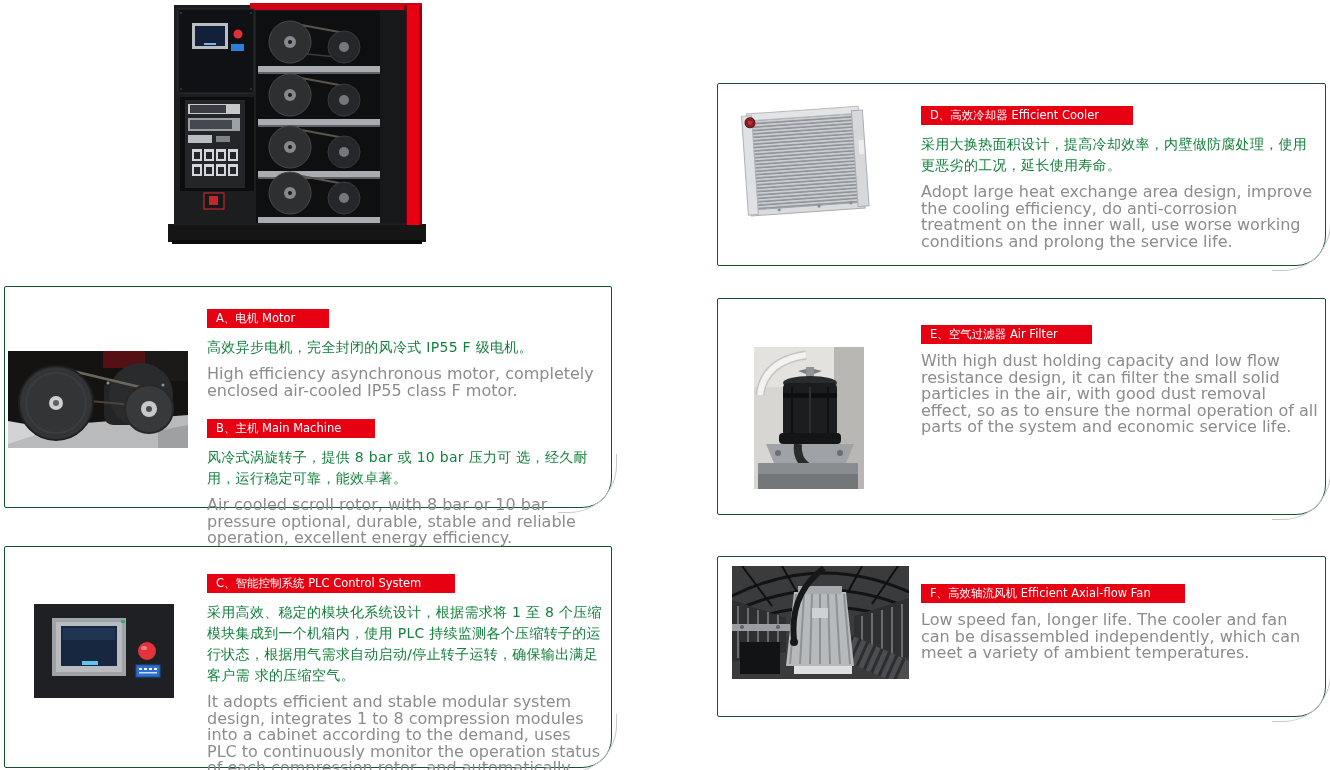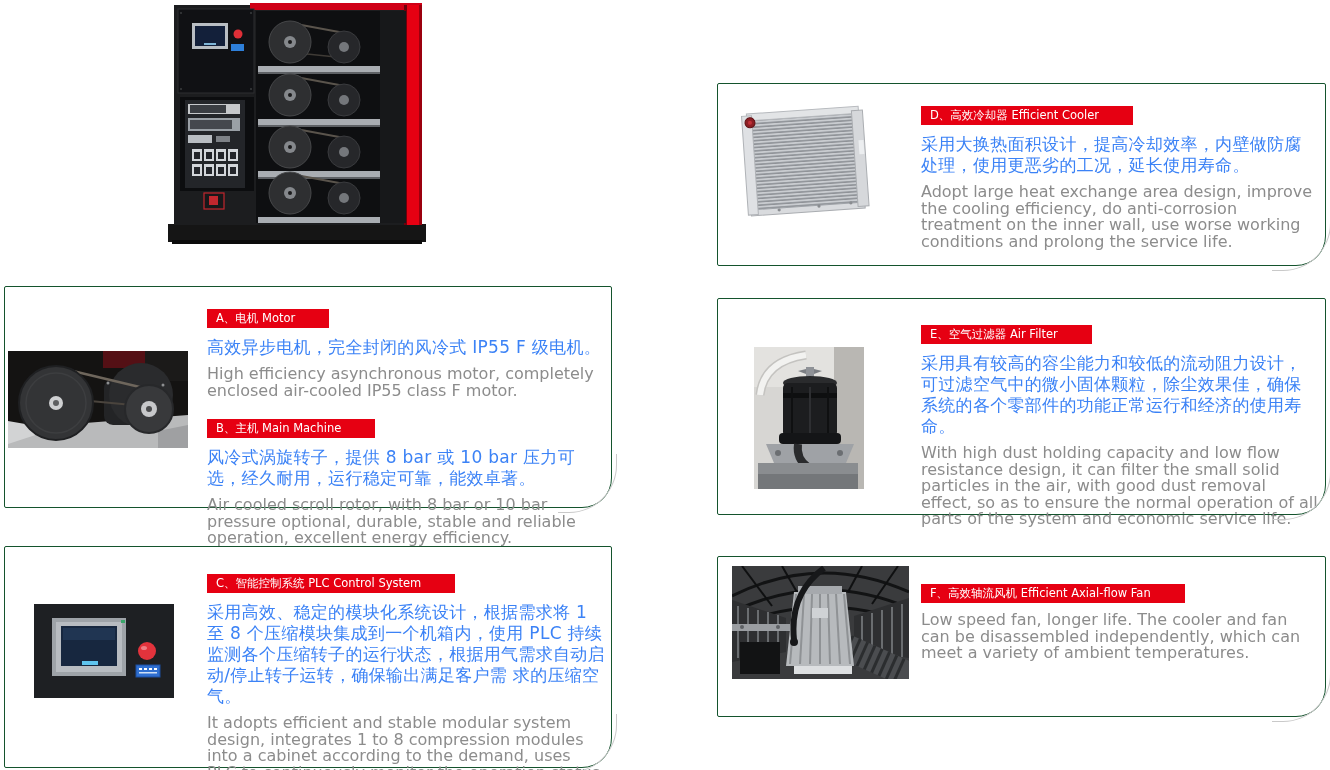--- a/index.html
+++ b/index.html
@@ -26,21 +26,21 @@
   .text-col{position:absolute;}
   .feature-label{
     display:inline-block;
     background:#e60012;color:#ffffff;
     font-size:11.5px;line-height:14px;
     padding:2px 34px 3px 9px;
     white-space:nowrap;
     margin:0 0 9px 0;
   }
   .cn{
-    font-size:17px;line-height:21px;color:#3b82f6;
+    font-size:14px;line-height:21px;color:#15803d;
     margin:0 0 8px 0;letter-spacing:.3px;
   }
   .en{
     font-size:16px;line-height:16.5px;color:#8c8c8c;
     margin:0 0 18px 0;
   }
   .photo{position:absolute;display:block;}
   svg{display:block;}
 </style>
 </head>
@@ -265,21 +265,20 @@
       <polygon points="12,97 100,97 92,116 20,116" fill="#9fa2a6"></polygon>
       <circle cx="24" cy="106" r="3" fill="#6b6e72"></circle>
         <circle cx="86" cy="106" r="3" fill="#6b6e72"></circle>
       <path d="M44,97 Q42,112 54,120" fill="none" stroke="#2a2b2d" stroke-width="8"></path>
       <rect x="4" y="116" width="100" height="11" fill="#8a8d90"></rect>
       <rect x="4" y="127" width="100" height="15" fill="#74777a"></rect>
     </svg>
   </div>
   <div class="text-col" style="left:203px;top:24px;width:397px;">
     <div class="feature-label">E、空气过滤器 Air Filter</div>
-    <p class="cn">采用具有较高的容尘能力和较低的流动阻力设计，可过滤空气中的微小固体颗粒，除尘效果佳，确保系统的各个零部件的功能正常运行和经济的使用寿命。</p>
     <p class="en" style="margin-bottom:0;">With high dust holding capacity and low flow resistance design, it can filter the small solid particles in the air, with good dust removal effect, so as to ensure the normal operation of all parts of the system and economic service life.</p>
   </div>
 </div>
 
 <div class="card" style="left:717px;top:556px;width:607px;height:159px;">
   <div class="photo" style="left:14px;top:9px;">
     <svg width="177" height="113" viewBox="0 0 177 113">
       <rect width="177" height="113" fill="#3a3b3d"></rect>
 
       <g stroke="#121314" stroke-width="3" fill="none">

